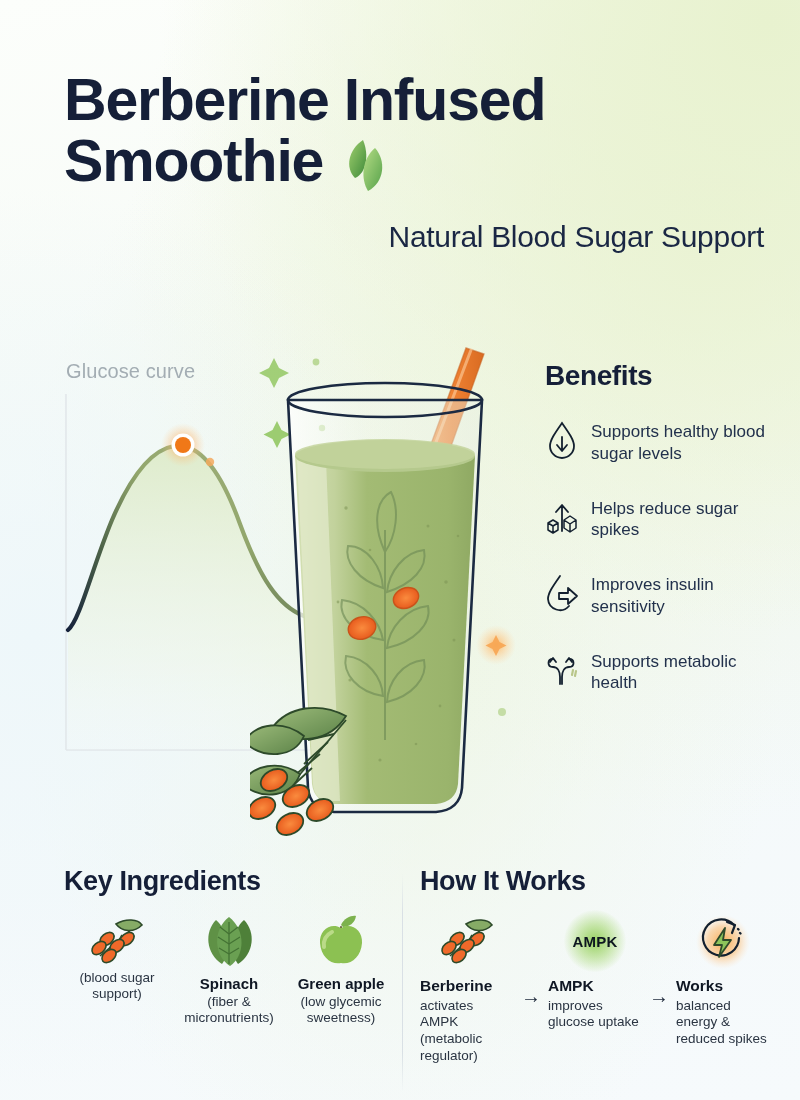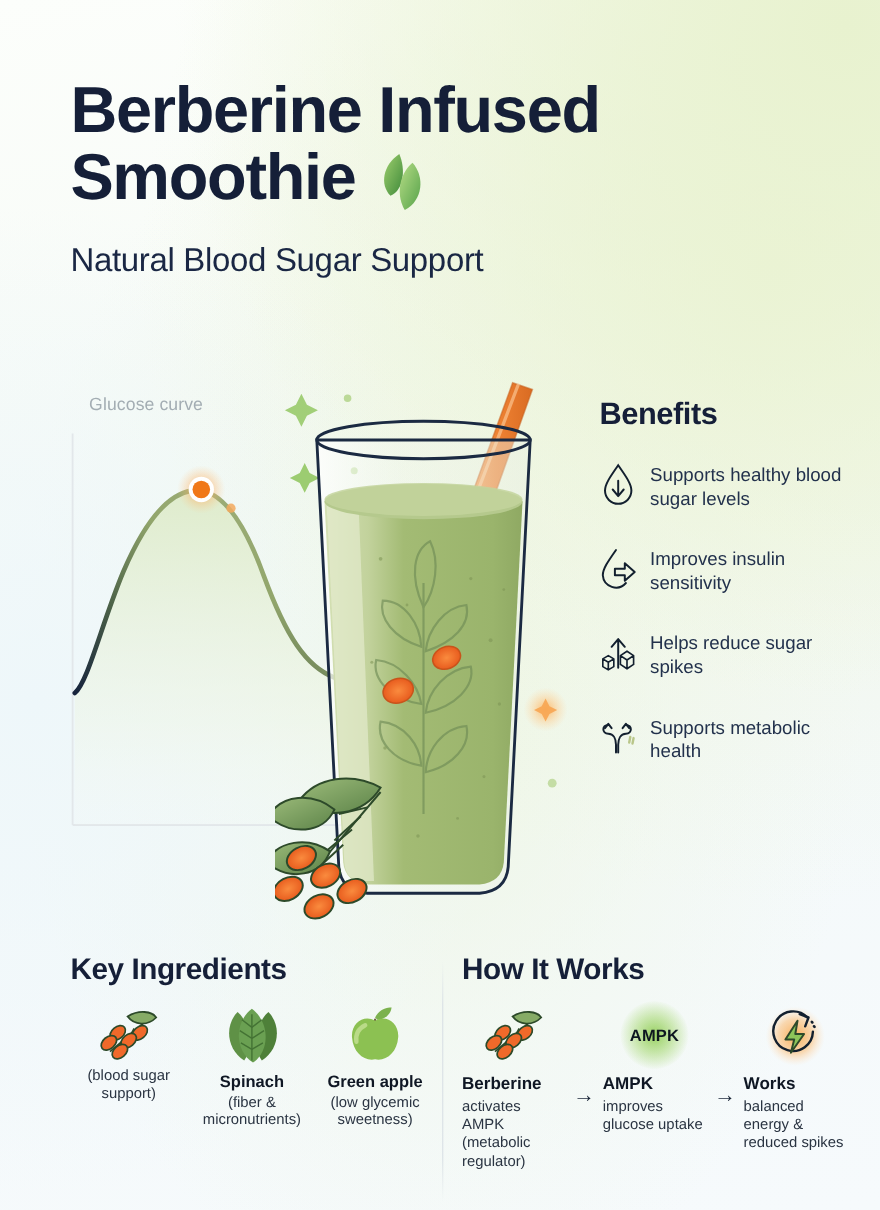--- a/index.html
+++ b/index.html
@@ -24,30 +24,30 @@
   
   .header { position:absolute; left:64px; top:72px; width:700px; }
   .title {
     font-size:59px; line-height:0.98; font-weight:bold;
     color:#151f38; letter-spacing:-1.2px;
   }
   .title-row2 { display:flex; align-items:center; gap:18px; }
   .leaf-pair { width:54px; height:60px; flex:none; margin-top:4px; }
   .subtitle {
     margin-top:26px; font-size:30px; color:#1a2744;
-    letter-spacing:-0.3px; font-weight:normal;
+    letter-spacing:-0.3px; font-weight:normal;text-align:right;
   }
 
   
   .mid { position:absolute; left:0; top:340px; width:800px; height:520px; }
 
   .chart-wrap { position:absolute; left:64px; top:20px; width:300px; height:440px; }
   .chart-label {
-    font-size:16px; color:#a3adb3; letter-spacing:0.1px;
-    position:absolute; left:17px; top:0px;
+    font-size:20px; color:#a3adb3; letter-spacing:0.1px;
+    position:absolute; left:2px; top:0px;
   }
   .chart-plot { position:absolute; left:0; top:28px; width:290px; height:400px; }
   .chart-plot svg { display:block; }
 
   .glass-wrap { position:absolute; left:250px; top:0px; width:290px; height:510px; }
   .glass-wrap svg { display:block; }
 
   .benefits { position:absolute; left:545px; top:20px; width:230px; }
   .benefits-title {
     font-size:28px; font-weight:bold; color:#151f38;
@@ -290,33 +290,33 @@
       <div class="benefit-item">
         <svg class="benefit-icon" viewBox="0 0 34 40">
           <path d="M17 3 C10 13 5 20 5 26 A12 12 0 0 0 29 26 C29 20 24 13 17 3 Z" fill="none" stroke="#13202f" stroke-width="1.8"></path>
           <path d="M17 17 L17 30 M12 25 L17 31 L22 25" fill="none" stroke="#13202f" stroke-width="1.8" stroke-linecap="round" stroke-linejoin="round"></path>
         </svg>
         <div class="benefit-text">Supports healthy blood sugar levels</div>
       </div>
 
       <div class="benefit-item">
         <svg class="benefit-icon" viewBox="0 0 34 40">
-          <path d="M15 3 C8 13 3 20 3 26 A12 12 0 0 0 24 33" fill="none" stroke="#13202f" stroke-width="1.8" stroke-linecap="round"></path>
-          <path d="M14 20 L23 20 L23 15 L32 23 L23 31 L23 26 L14 26 Z" fill="none" stroke="#13202f" stroke-width="1.8" stroke-linejoin="round"></path>
-        </svg>
-        <div class="benefit-text">Improves insulin sensitivity</div>
-      </div>
-
-      <div class="benefit-item">
-        <svg class="benefit-icon" viewBox="0 0 34 40">
           <path d="M17 34 L17 9 M11 15 L17 8 L23 15" fill="none" stroke="#13202f" stroke-width="1.8" stroke-linecap="round" stroke-linejoin="round"></path>
           <path d="M3 26 L8 23 L13 26 L13 33 L8 36 L3 33 Z M3 26 L8 29 L13 26 M8 29 L8 36" fill="none" stroke="#13202f" stroke-width="1.5" stroke-linejoin="round"></path>
           <path d="M19 23 L25 19 L31 23 L31 31 L25 35 L19 31 Z M19 23 L25 27 L31 23 M25 27 L25 35" fill="none" stroke="#13202f" stroke-width="1.5" stroke-linejoin="round"></path>
         </svg>
         <div class="benefit-text">Helps reduce sugar spikes</div>
+      </div>
+
+      <div class="benefit-item">
+        <svg class="benefit-icon" viewBox="0 0 34 40">
+          <path d="M15 3 C8 13 3 20 3 26 A12 12 0 0 0 24 33" fill="none" stroke="#13202f" stroke-width="1.8" stroke-linecap="round"></path>
+          <path d="M14 20 L23 20 L23 15 L32 23 L23 31 L23 26 L14 26 Z" fill="none" stroke="#13202f" stroke-width="1.8" stroke-linejoin="round"></path>
+        </svg>
+        <div class="benefit-text">Improves insulin sensitivity</div>
       </div>
 
       <div class="benefit-item">
         <svg class="benefit-icon" viewBox="0 0 34 40">
           <path d="M8 9 C2 9 2 17 8 17 C13 17 15 22 15 27 L15 34" fill="none" stroke="#13202f" stroke-width="1.8" stroke-linecap="round"></path>
           <path d="M24 9 C30 9 30 17 24 17 C19 17 17 22 17 27 L17 34" fill="none" stroke="#13202f" stroke-width="1.8" stroke-linecap="round"></path>
           <path d="M5 12 L8 8 L11 12" fill="none" stroke="#13202f" stroke-width="1.8" stroke-linecap="round" stroke-linejoin="round"></path>
           <path d="M21 12 L24 8 L27 12" fill="none" stroke="#13202f" stroke-width="1.8" stroke-linecap="round" stroke-linejoin="round"></path>
           <path d="M8 30 L16 34 L24 30" fill="none" stroke="#13202f" stroke-width="1.8" stroke-linecap="round" stroke-linejoin="round" opacity="0"></path>
           <path d="M28 20 L27 25 M31 21 L30 26" stroke="#b9c68a" stroke-width="2.2" stroke-linecap="round"></path>

